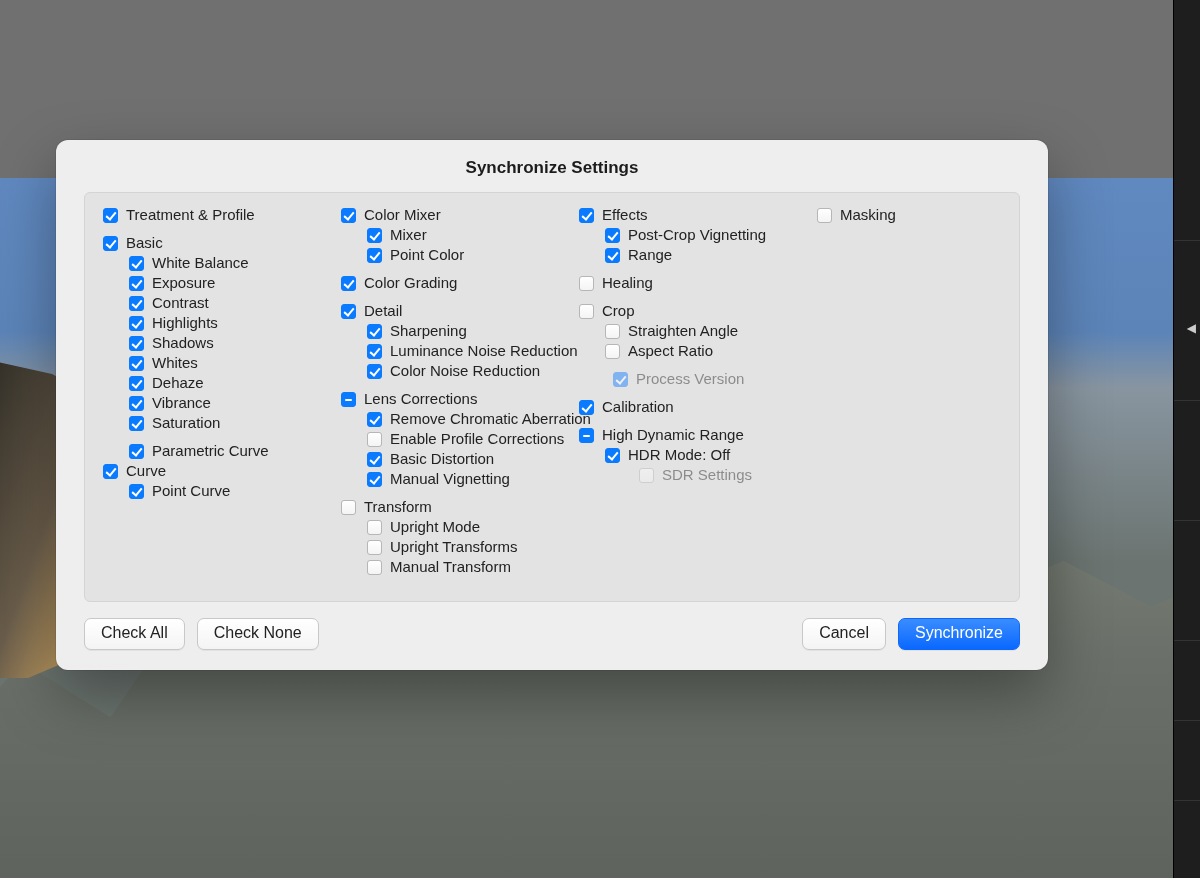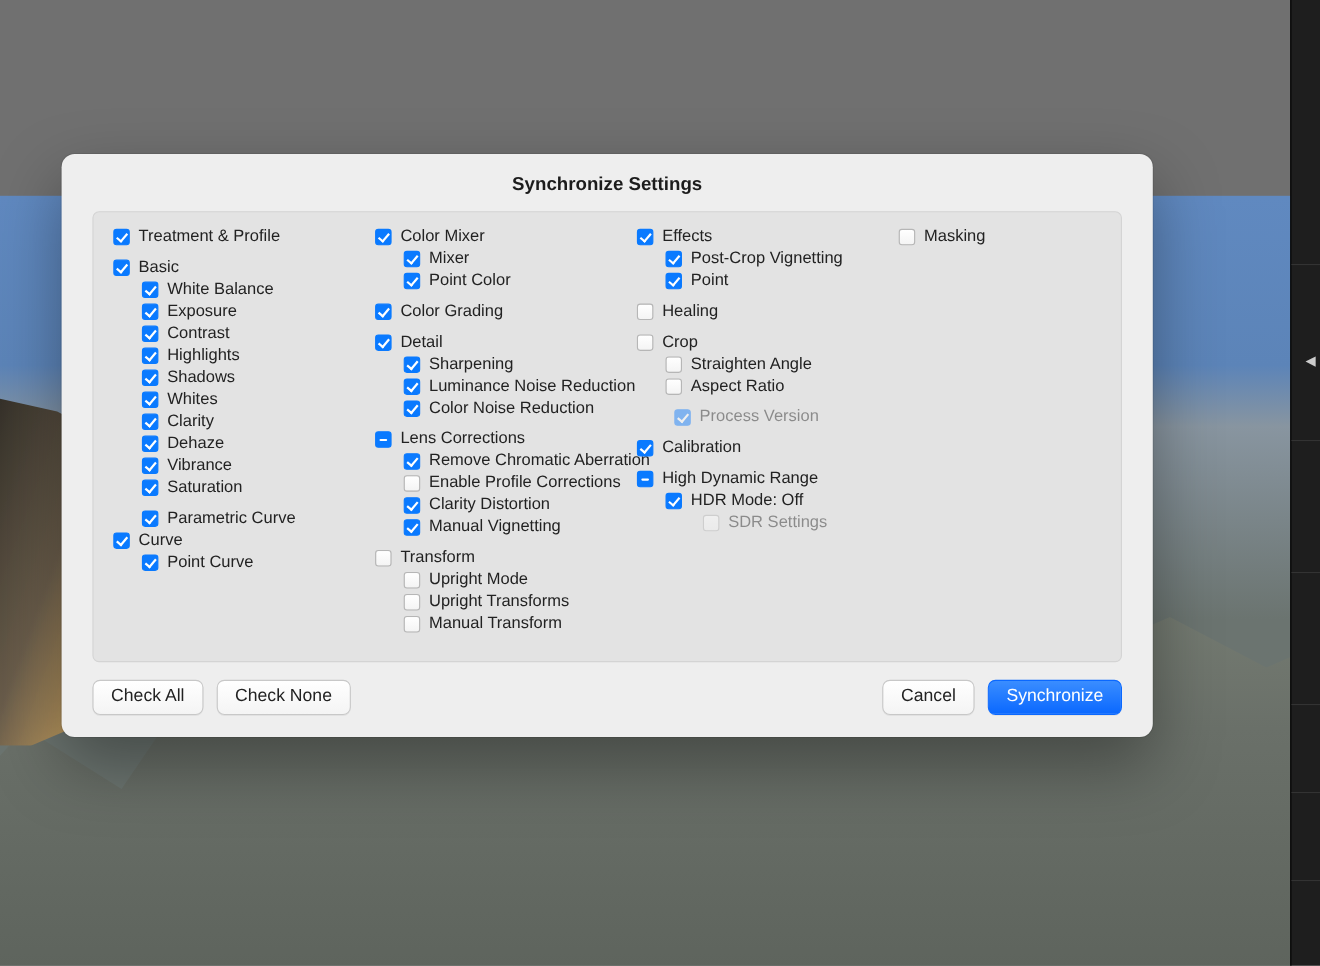--- a/index.html
+++ b/index.html
@@ -94,24 +94,20 @@
               <div class="row child">
                 <span class="cb checked"></span>
                 <span class="cb-label">Shadows</span>
               </div>
               <div class="row child">
                 <span class="cb checked"></span>
                 <span class="cb-label">Whites</span>
               </div>
               <div class="row child">
                 <span class="cb checked"></span>
-                <span class="cb-label">Clarity</span>
-              </div>
-              <div class="row child">
-                <span class="cb checked"></span>
                 <span class="cb-label">Dehaze</span>
               </div>
               <div class="row child">
                 <span class="cb checked"></span>
                 <span class="cb-label">Vibrance</span>
               </div>
               <div class="row child">
                 <span class="cb checked"></span>
                 <span class="cb-label">Saturation</span>
               </div>
@@ -178,21 +174,21 @@
               <div class="row child">
                 <span class="cb checked"></span>
                 <span class="cb-label">Remove Chromatic Aberration</span>
               </div>
               <div class="row child">
                 <span class="cb "></span>
                 <span class="cb-label">Enable Profile Corrections</span>
               </div>
               <div class="row child">
                 <span class="cb checked"></span>
-                <span class="cb-label">Clarity Distortion</span>
+                <span class="cb-label">Basic Distortion</span>
               </div>
               <div class="row child">
                 <span class="cb checked"></span>
                 <span class="cb-label">Manual Vignetting</span>
               </div>
             </div>
             <div class="group">
               <div class="row">
                 <span class="cb "></span>
                 <span class="cb-label">Transform</span>
@@ -216,21 +212,21 @@
               <div class="row">
                 <span class="cb checked"></span>
                 <span class="cb-label">Effects</span>
               </div>
               <div class="row child">
                 <span class="cb checked"></span>
                 <span class="cb-label">Post-Crop Vignetting</span>
               </div>
               <div class="row child">
                 <span class="cb checked"></span>
-                <span class="cb-label">Point</span>
+                <span class="cb-label">Range</span>
               </div>
             </div>
             <div class="group">
               <div class="row">
                 <span class="cb "></span>
                 <span class="cb-label">Healing</span>
               </div>
             </div>
             <div class="group">
               <div class="row">

